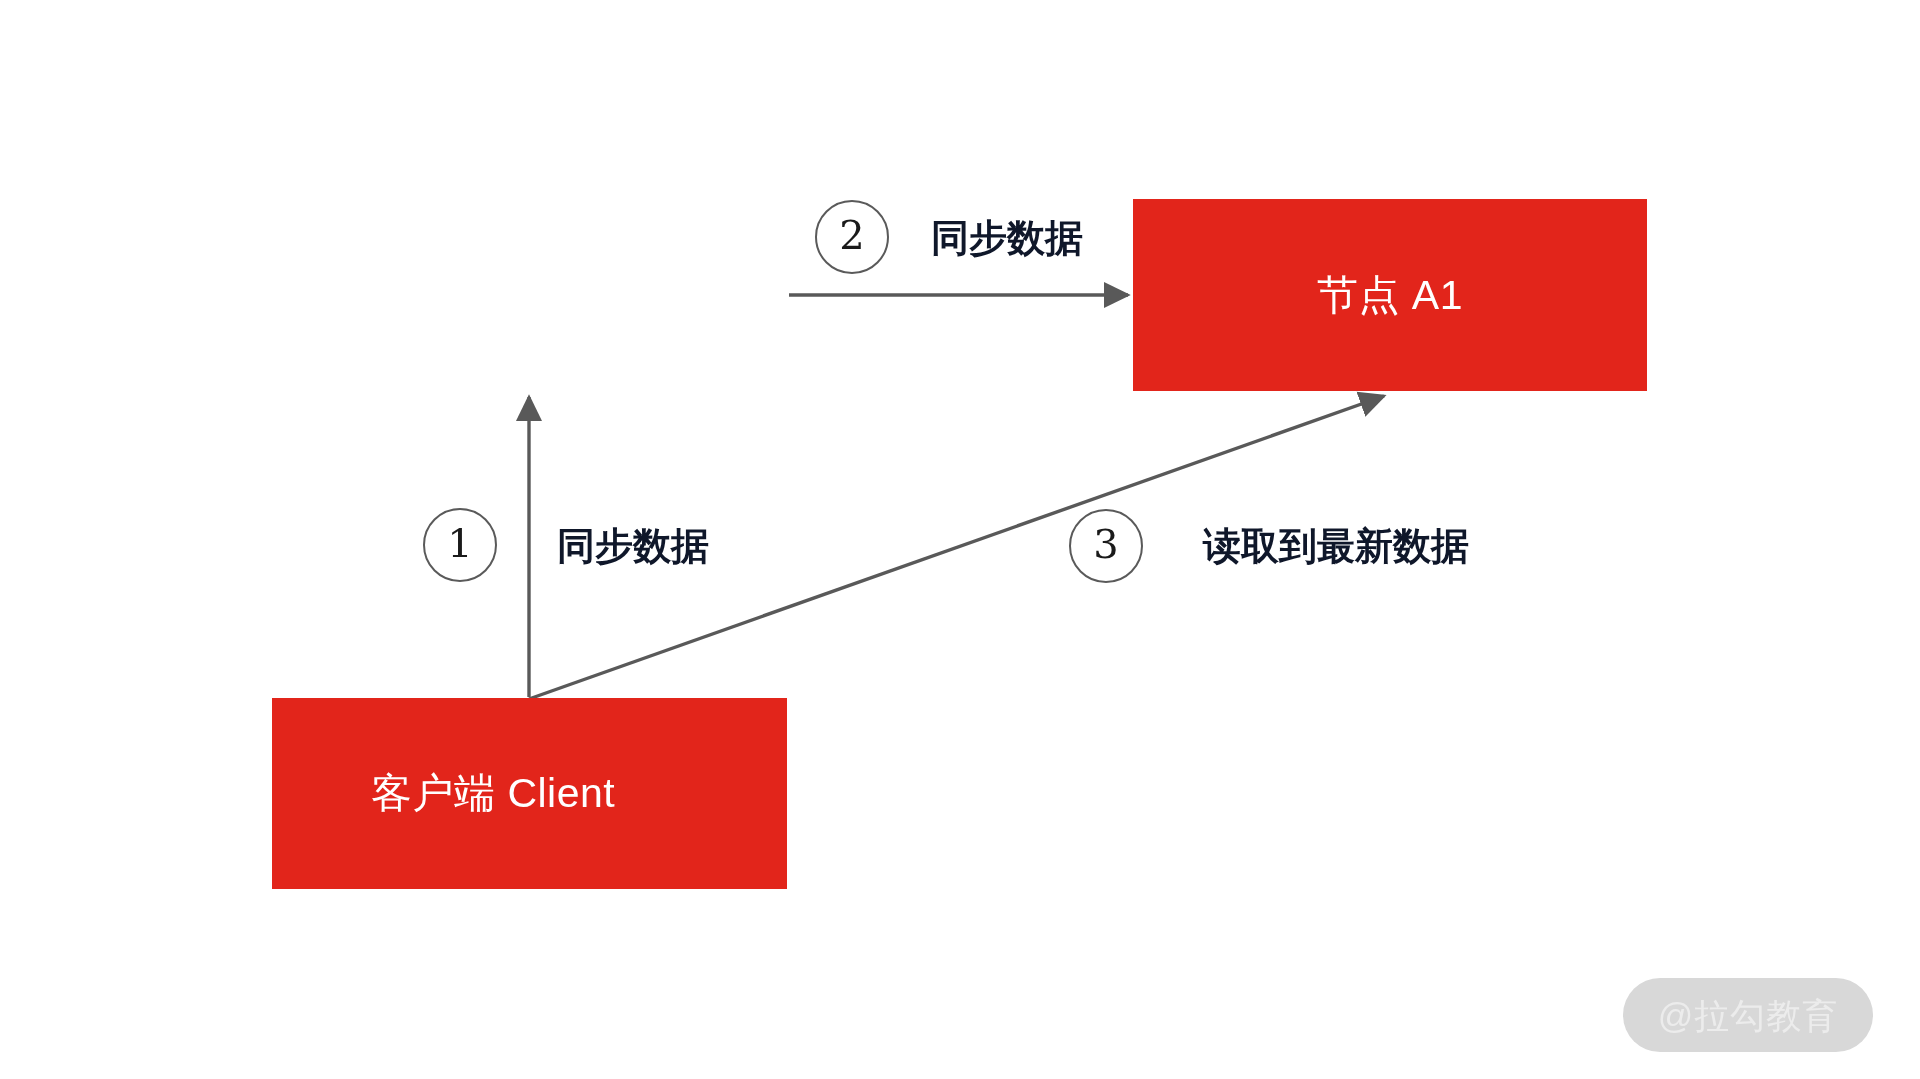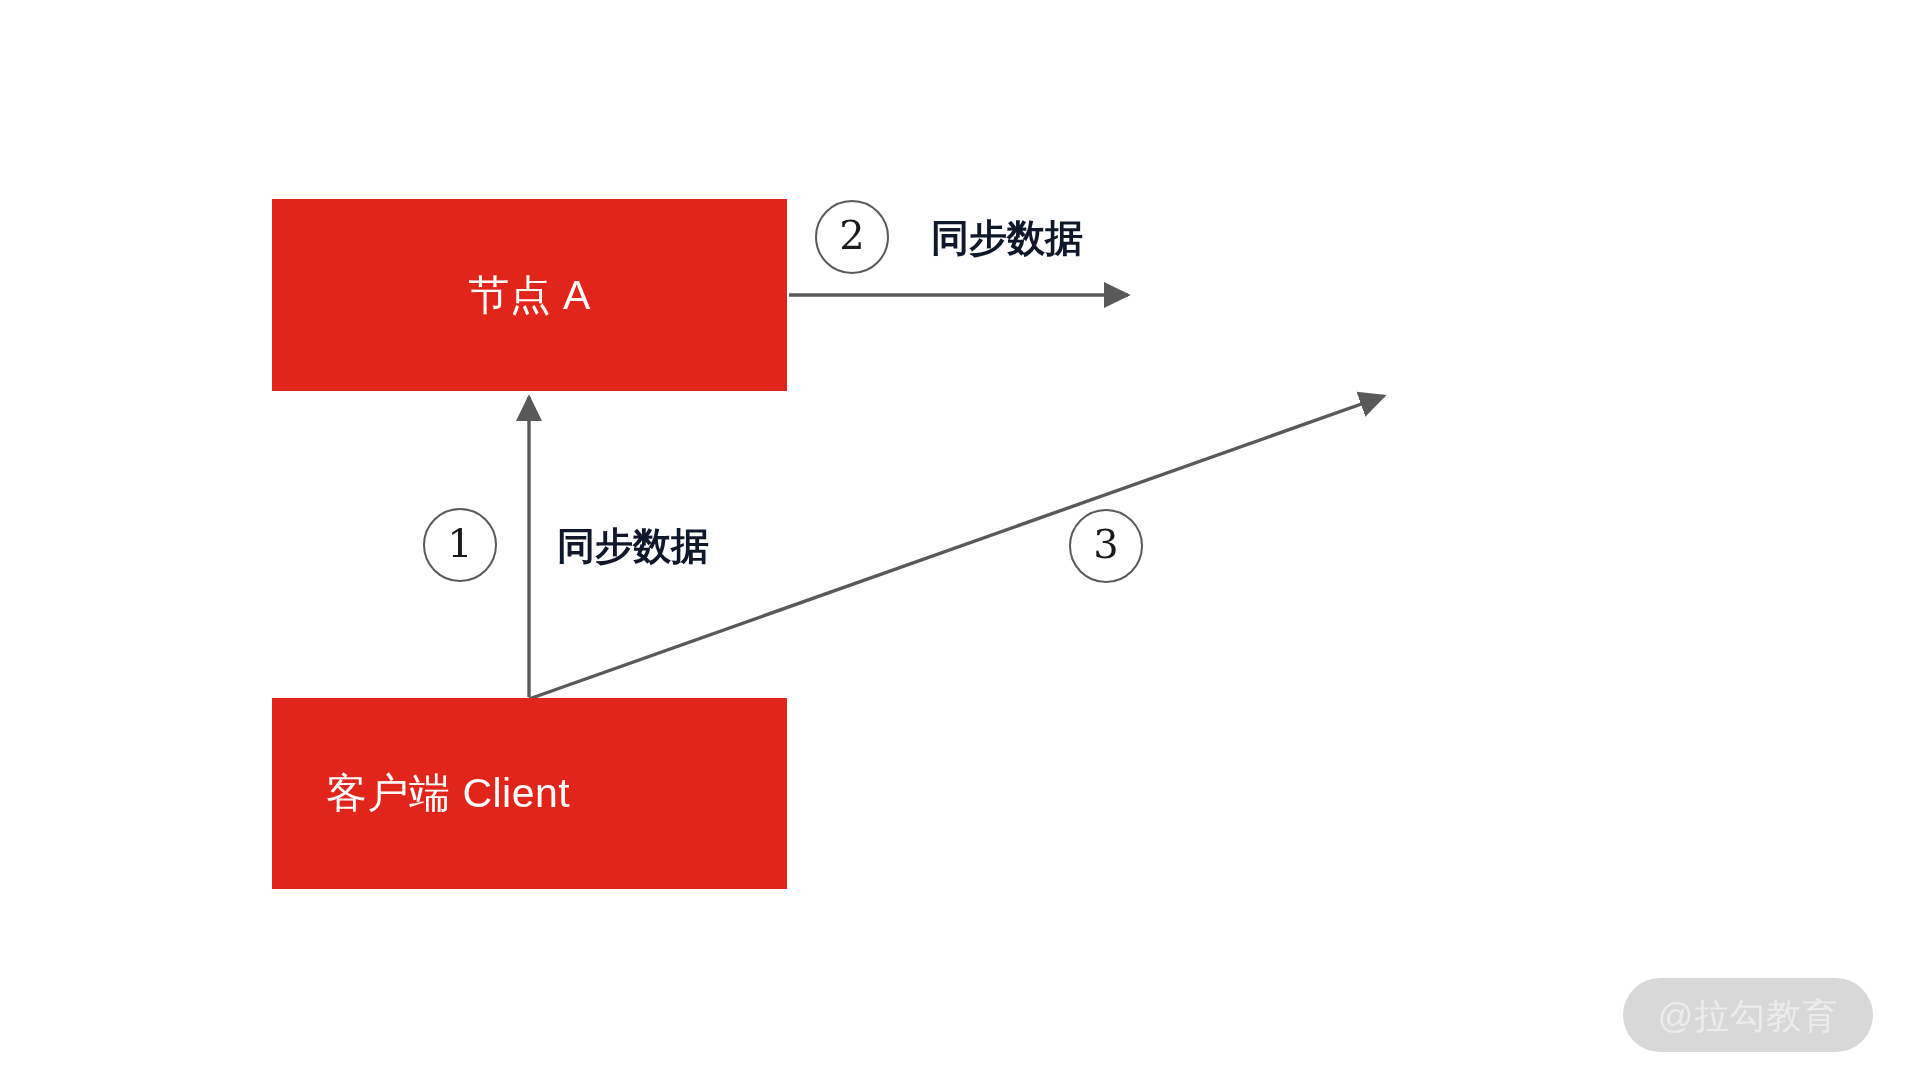--- a/index.html
+++ b/index.html
@@ -20,21 +20,21 @@
 
   
   .node-box {
     position: absolute;
     background: #e2251b;
     display: flex;
     align-items: center;
     box-sizing: border-box;
   }
   .node-box.centered { justify-content: center; }
-  .node-box.left-aligned { justify-content: flex-start; padding-left: 54px; }
+  .node-box.left-aligned { justify-content: flex-start; padding-left: 99px; }
 
   .node-label {
     color: #ffffff;
     font-size: 41px;
     font-weight: 400;
     letter-spacing: 0.5px;
     line-height: 1;
     white-space: nowrap;
   }
 
@@ -123,40 +123,41 @@
       </marker>
     </defs>
 
     <line x1="529" y1="697" x2="529" y2="397" stroke="#595959" stroke-width="3.4" marker-end="url(#ah)"></line>
 
     <line x1="789" y1="295" x2="1128" y2="295" stroke="#595959" stroke-width="3.4" marker-end="url(#ah)"></line>
 
     <line x1="529" y1="699" x2="1384" y2="396" stroke="#595959" stroke-width="3.4" marker-end="url(#ah)"></line>
   </svg>
 
-  <div class="node-box centered" id="node-a">
-    <span class="node-label">节点 A</span>
+
+  <div class="node-box centered" id="node-a1">
+    <span class="node-label">节点 A1</span>
   </div>
-
 
   <div class="node-box left-aligned" id="node-client">
     <span class="node-label">客户端 Client</span>
   </div>
 
   <div class="step-circle" id="step-1-circle">
     <span class="step-number">1</span>
   </div>
   <div class="step-label" id="step-1-label">同步数据</div>
 
   <div class="step-circle" id="step-2-circle">
     <span class="step-number">2</span>
   </div>
   <div class="step-label" id="step-2-label">同步数据</div>
 
   <div class="step-circle" id="step-3-circle">
     <span class="step-number">3</span>
   </div>
+  <div class="step-label" id="step-3-label">读取到最新数据</div>
 
   <div id="watermark">
     <span id="watermark-text">@拉勾教育</span>
   </div>
 
 </div>
 
 </body></html>

